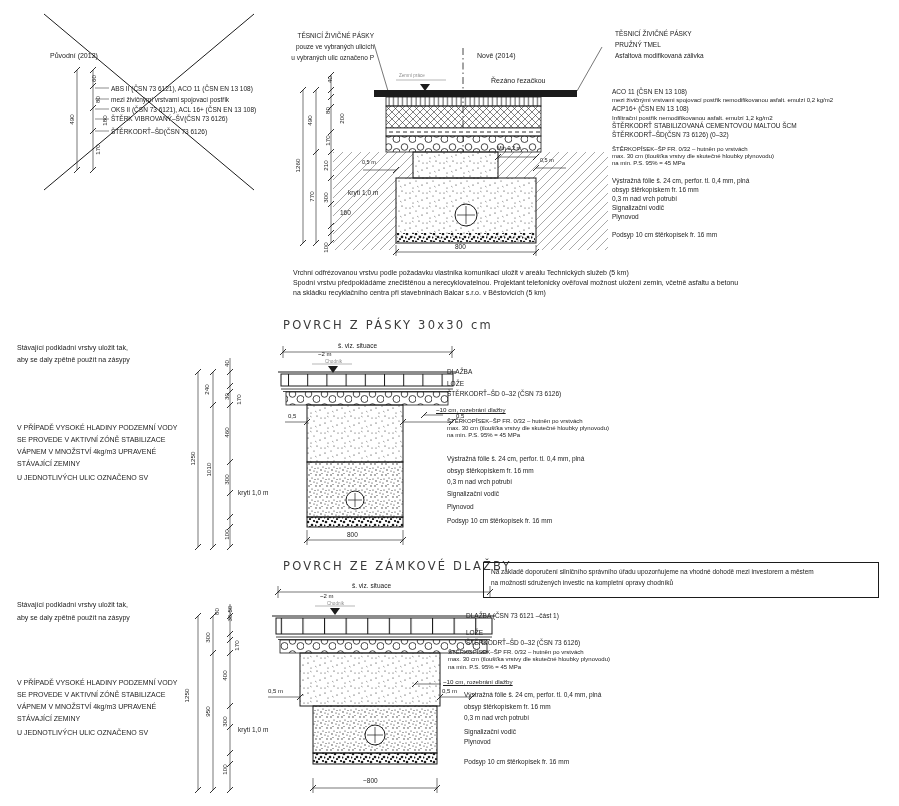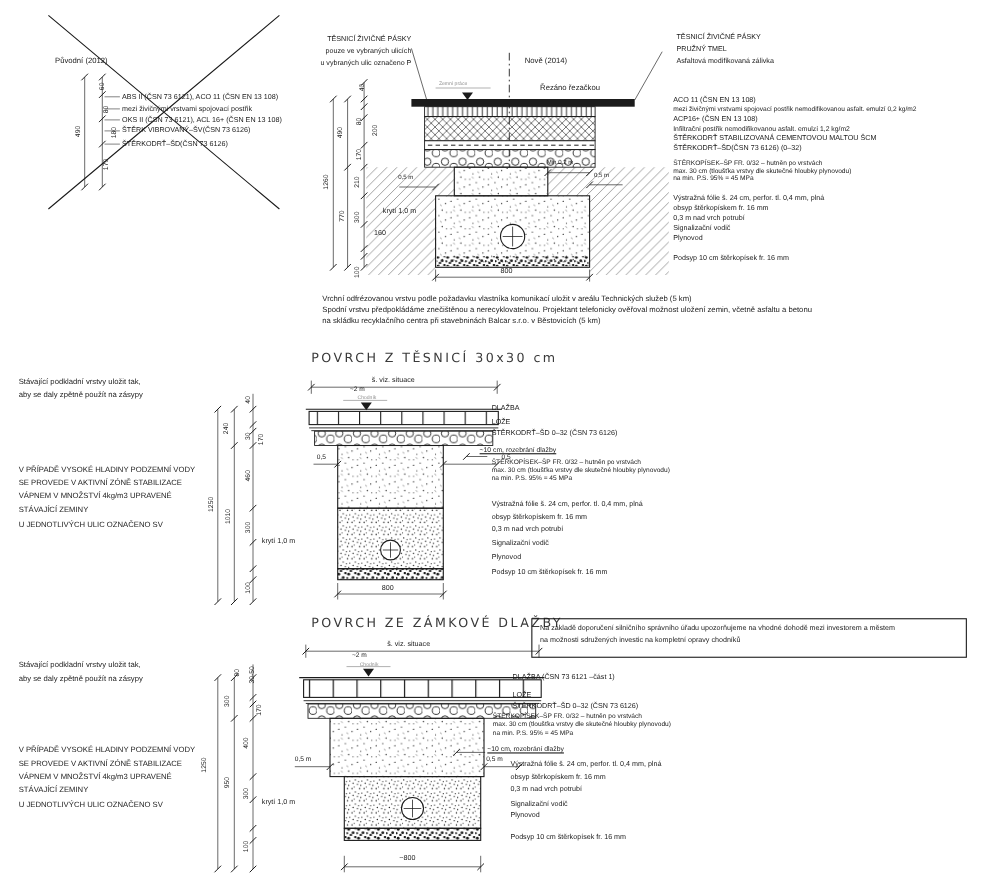--- a/index.html
+++ b/index.html
@@ -218,21 +218,21 @@
 <div class="lb" style="left:348px;top:189px">krytí 1,0 m</div>
 <div class="lb t55" style="left:362px;top:158px">0,5 m</div>
 <div class="lb t55" style="left:497px;top:144px">Min 0,2 m</div>
 <div class="lb t55" style="left:540px;top:156px">0,5 m</div>
 <div class="lb" style="left:455px;top:243px">800</div>
 
 <div class="lb t7" style="left:293px;top:269px">Vrchní odfrézovanou vrstvu podle požadavku vlastníka komunikací uložit v areálu Technických služeb (5 km)</div>
 <div class="lb t7" style="left:293px;top:279px">Spodní vrstvu předpokládáme znečištěnou a nerecyklovatelnou. Projektant telefonicky ověřoval možnost uložení zemin, včetně asfaltu a betonu</div>
 <div class="lb t7" style="left:293px;top:289px">na skládku recyklačního centra při stavebninách Balcar s.r.o. v Běstovicích (5 km)</div>
 
-<div class="ttl" style="left:283px;top:318px">POVRCH Z TĚSNICÍ 30x30 cm</div>
+<div class="ttl" style="left:283px;top:318px">POVRCH Z PÁSKY 30x30 cm</div>
 <div class="lb t7" style="left:17px;top:344px">Stávající podkladní vrstvy uložit tak,</div>
 <div class="lb t7" style="left:17px;top:356px">aby se daly zpětně použít na zásypy</div>
 <div class="lb t7" style="left:17px;top:424px">V PŘÍPADĚ VYSOKÉ HLADINY PODZEMNÍ VODY</div>
 <div class="lb t7" style="left:17px;top:436px">SE PROVEDE V AKTIVNÍ ZÓNĚ STABILIZACE</div>
 <div class="lb t7" style="left:17px;top:448px">VÁPNEM V MNOŽSTVÍ 4kg/m3 UPRAVENÉ</div>
 <div class="lb t7" style="left:17px;top:460px">STÁVAJÍCÍ ZEMINY</div>
 <div class="lb t7" style="left:17px;top:474px">U JEDNOTLIVÝCH ULIC OZNAČENO SV</div>
 <div class="lb" style="left:338px;top:342px">š. viz. situace</div>
 <div class="lb t6" style="left:318px;top:351px">~2 m</div>
 <div class="lb tiny gray" style="left:325px;top:358px">Chodník</div>

